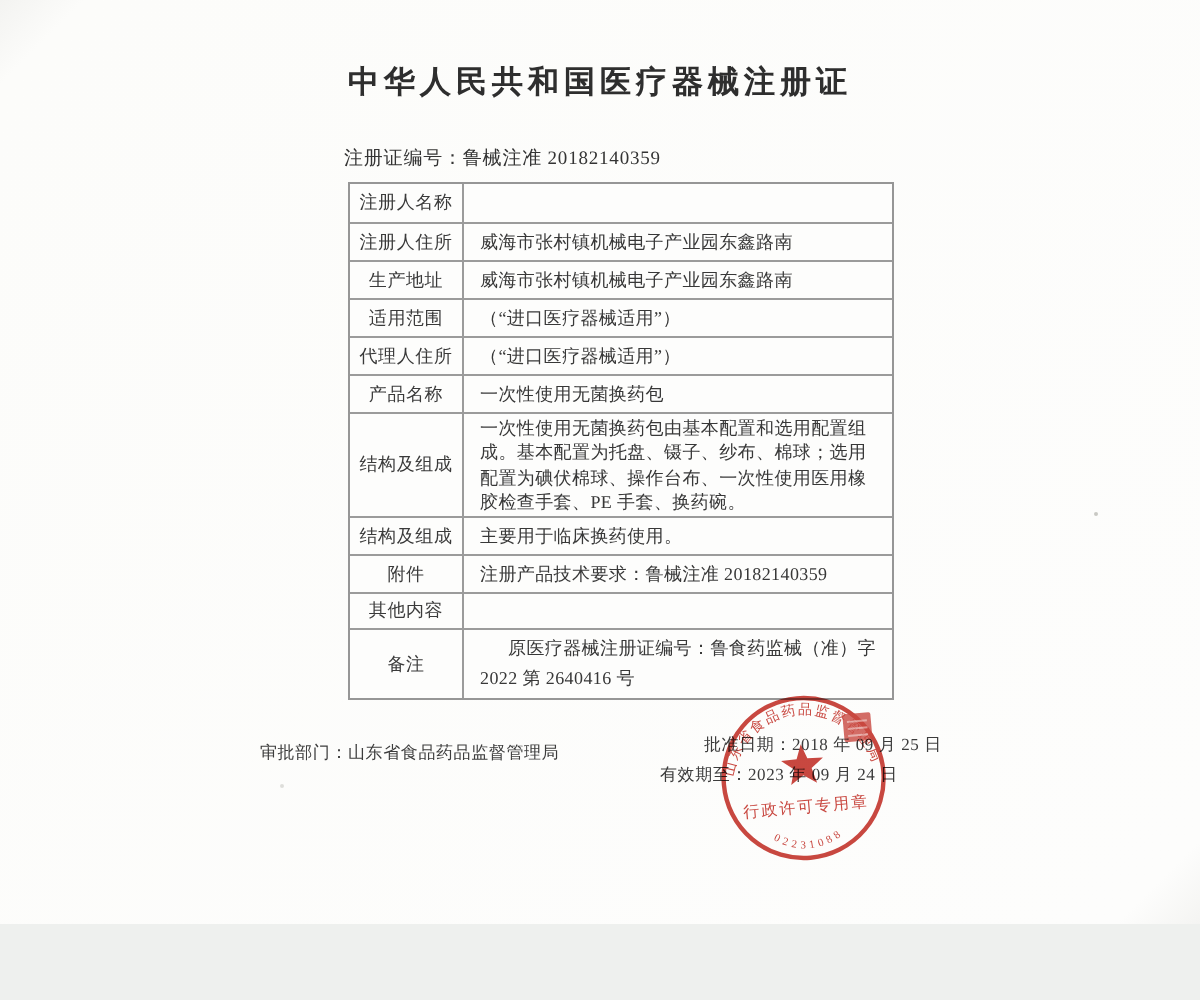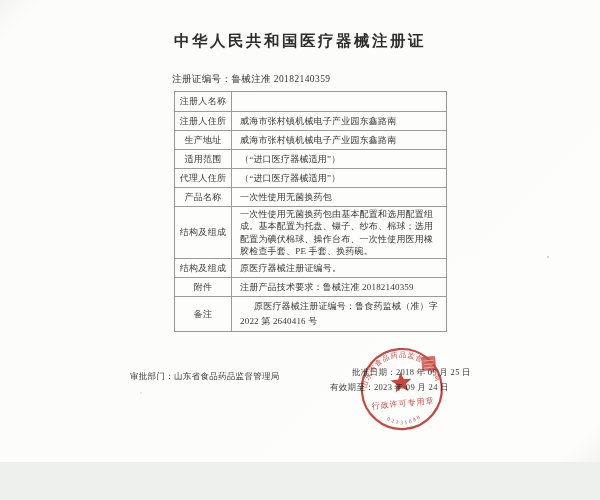--- a/index.html
+++ b/index.html
@@ -79,25 +79,29 @@
     <div class="t-row h19">
       <div class="cell-label">产品名称</div>
       <div class="cell-value">一次性使用无菌换药包</div>
     </div>
     <div class="t-row h52">
       <div class="cell-label">结构及组成</div>
       <div class="cell-value">一次性使用无菌换药包由基本配置和选用配置组成。基本配置为托盘、镊子、纱布、棉球；选用配置为碘伏棉球、操作台布、一次性使用医用橡胶检查手套、PE 手套、换药碗。</div>
     </div>
     <div class="t-row h19">
       <div class="cell-label">结构及组成</div>
-      <div class="cell-value">原医疗器械注册证编号。</div>
+      <div class="cell-value">主要用于临床换药使用。</div>
     </div>
     <div class="t-row h19">
       <div class="cell-label">附件</div>
       <div class="cell-value">注册产品技术要求：鲁械注准 20182140359</div>
+    </div>
+    <div class="t-row h18">
+      <div class="cell-label">其他内容</div>
+      <div class="cell-value"></div>
     </div>
     <div class="t-row h35">
       <div class="cell-label">备注</div>
       <div class="cell-value note-val">
           <span>原医疗器械注册证编号：鲁食药监械（准）字 2022 第 2640416 号</span>
         </div>
     </div>
   </div>
 
   <div class="footer-dept"><span>审批部门：</span><span>山东省食品药品监督管理局</span></div>

